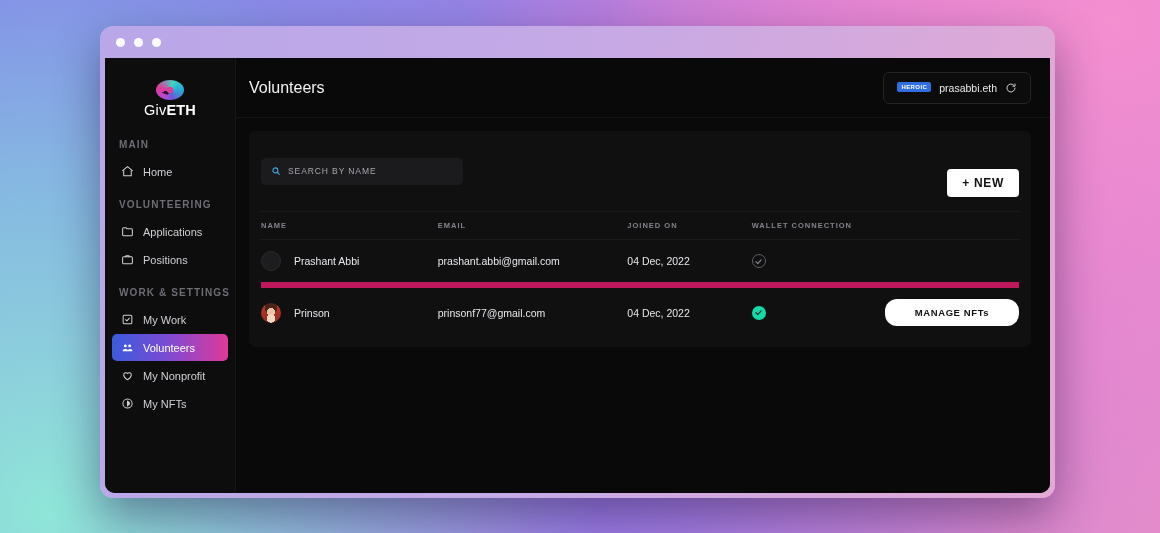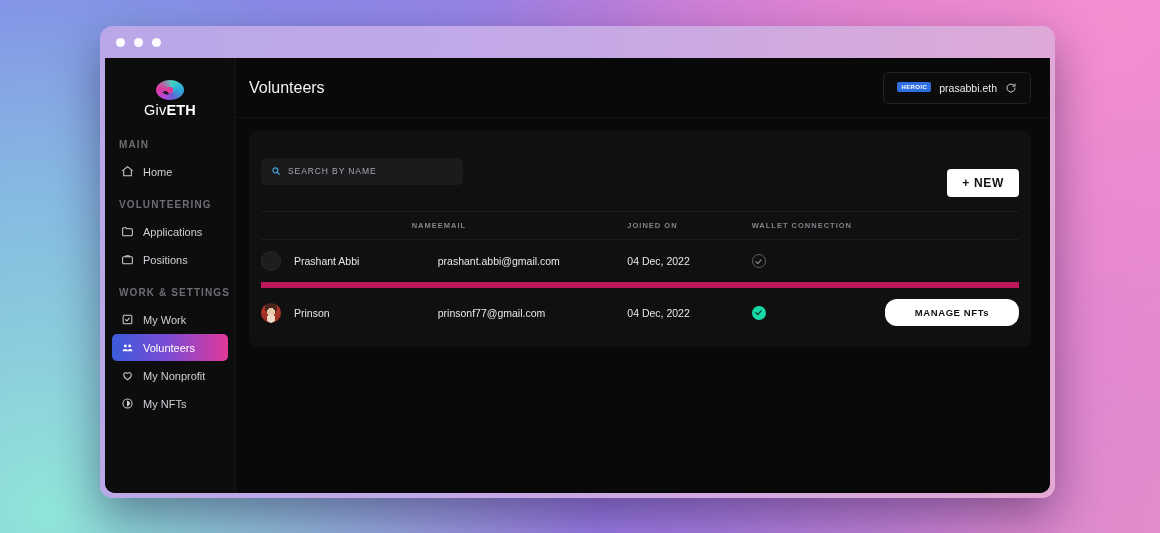--- a/index.html
+++ b/index.html
@@ -252,21 +252,21 @@
 
   tbody td {
     padding: 11px 0;
     border-bottom: 6px solid #be185d;
     font-size: 10.5px;
     color: #e7e7ec;
     vertical-align: middle;
   }
   tbody tr:last-child td { border-bottom: none; }
 
-  .col-name  { width: 200px; text-align: right; }
+  .col-name  { width: 200px; }
   .col-email { width: 205px; }
   .col-date  { width: 145px; }
   .col-wallet{ width: 150px; margin-top: 13px; }
   .col-act   { width: auto; }
 
   .name-cell { display: flex; align-items: center; gap: 13px; }
   .avatar {
     width: 20px; height: 20px;
     border-radius: 50%;
     flex-shrink: 0;

